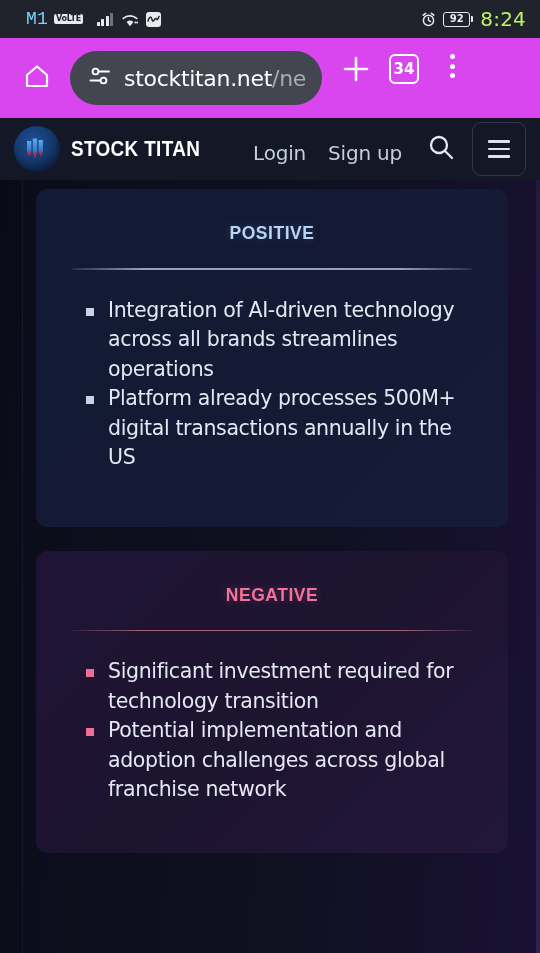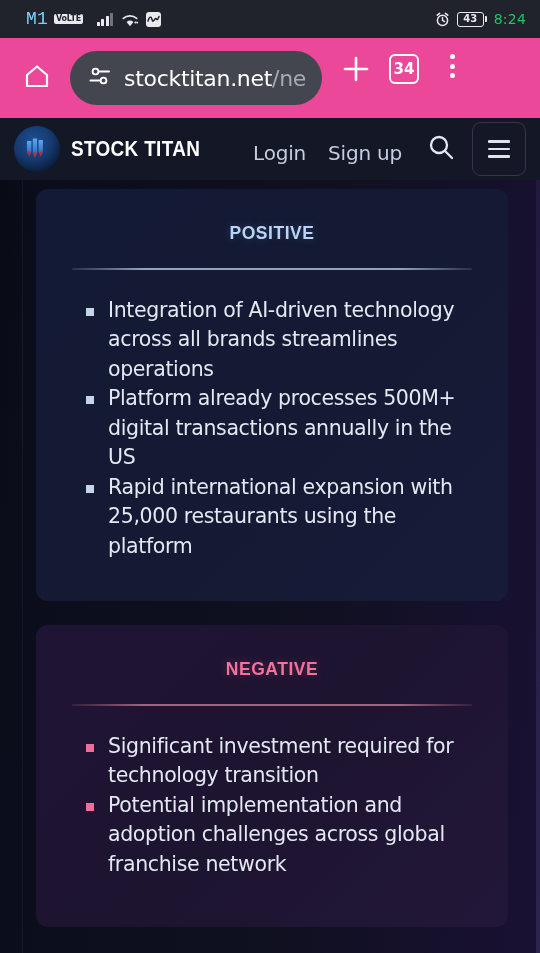--- a/index.html
+++ b/index.html
@@ -97,29 +97,29 @@
   .battery-level {
     font-size: 10px; font-weight: bold; color: #e9eaee;
     font-family: "DejaVu Sans", sans-serif;
     line-height: 1;
   }
   .battery-cap {
     width: 2px; height: 6px; background: #e9eaee;
     border-radius: 0 1px 1px 0; margin-left: 1px;
   }
   .clock {
-    font-size: 14px; color: #22c55e;
+    font-size: 20px; color: #bef264;
     font-family: "DejaVu Sans", sans-serif;
     letter-spacing: 0.2px;
   }
 
   
   #browser-bar {
     height: 80px;
-    background: #ec4899;
+    background: #d946ef;
     display: flex;
     align-items: center;
     padding: 0 14px;
     gap: 0;
   }
   .home-btn {
     width: 46px; height: 46px;
     display: flex; align-items: center; justify-content: center;
     flex: 0 0 auto;
   }
@@ -245,21 +245,21 @@
   }
 
   .card {
     border-radius: 12px;
     padding: 26px 30px 30px 30px;
     position: relative;
   }
   .card-positive {
     background: linear-gradient(135deg, #131a36 0%, #141a33 45%, #161c38 100%);
     margin-top: 9px;
-    padding-bottom: 32px;
+    padding-bottom: 46px;
   }
   .card-negative {
     background: linear-gradient(135deg, #201435 0%, #1d1430 50%, #231739 100%);
     margin-top: 24px;
     padding-bottom: 40px;
   }
 
   .card-title {
     text-align: center;
     font-family: "Liberation Sans Narrow", "Liberation Sans", sans-serif;
@@ -359,21 +359,21 @@
       <span class="alarm-icon">
         <svg width="15" height="15" viewBox="0 0 15 15">
           <circle cx="7.5" cy="8.4" r="5.1" stroke="#e9eaee" stroke-width="1.5" fill="none"></circle>
           <path d="M7.5 5.4 L7.5 8.4 L9.6 9.6" stroke="#e9eaee" stroke-width="1.4" fill="none" stroke-linecap="round"></path>
           <path d="M2.3 3.2 L4.6 1.3" stroke="#e9eaee" stroke-width="1.6" stroke-linecap="round"></path>
           <path d="M12.7 3.2 L10.4 1.3" stroke="#e9eaee" stroke-width="1.6" stroke-linecap="round"></path>
         </svg>
       </span>
       <span class="battery">
         <span class="battery-body">
-          <span class="battery-level">43</span>
+          <span class="battery-level">92</span>
         </span>
         <span class="battery-cap"></span>
       </span>
       <span class="clock">8:24</span>
     </div>
   </div>
 
   <div id="browser-bar">
     <div class="home-btn">
       <span>
@@ -462,21 +462,20 @@
     <div class="left-gutter-line"></div>
 
     <div id="content-col">
 
       <section class="card card-positive">
         <h2 class="card-title positive">Positive</h2>
         <div class="divider positive"></div>
         <ul class="points positive">
           <li>Integration of AI-driven technology across all brands streamlines operations</li>
           <li>Platform already processes 500M+ digital transactions annually in the US</li>
-          <li>Rapid international expansion with 25,000 restaurants using the platform</li>
         </ul>
       </section>
 
       <section class="card card-negative">
         <h2 class="card-title negative">Negative</h2>
         <div class="divider negative"></div>
         <ul class="points negative">
           <li>Significant investment required for technology transition</li>
           <li>Potential implementation and adoption challenges across global franchise network</li>
         </ul>

